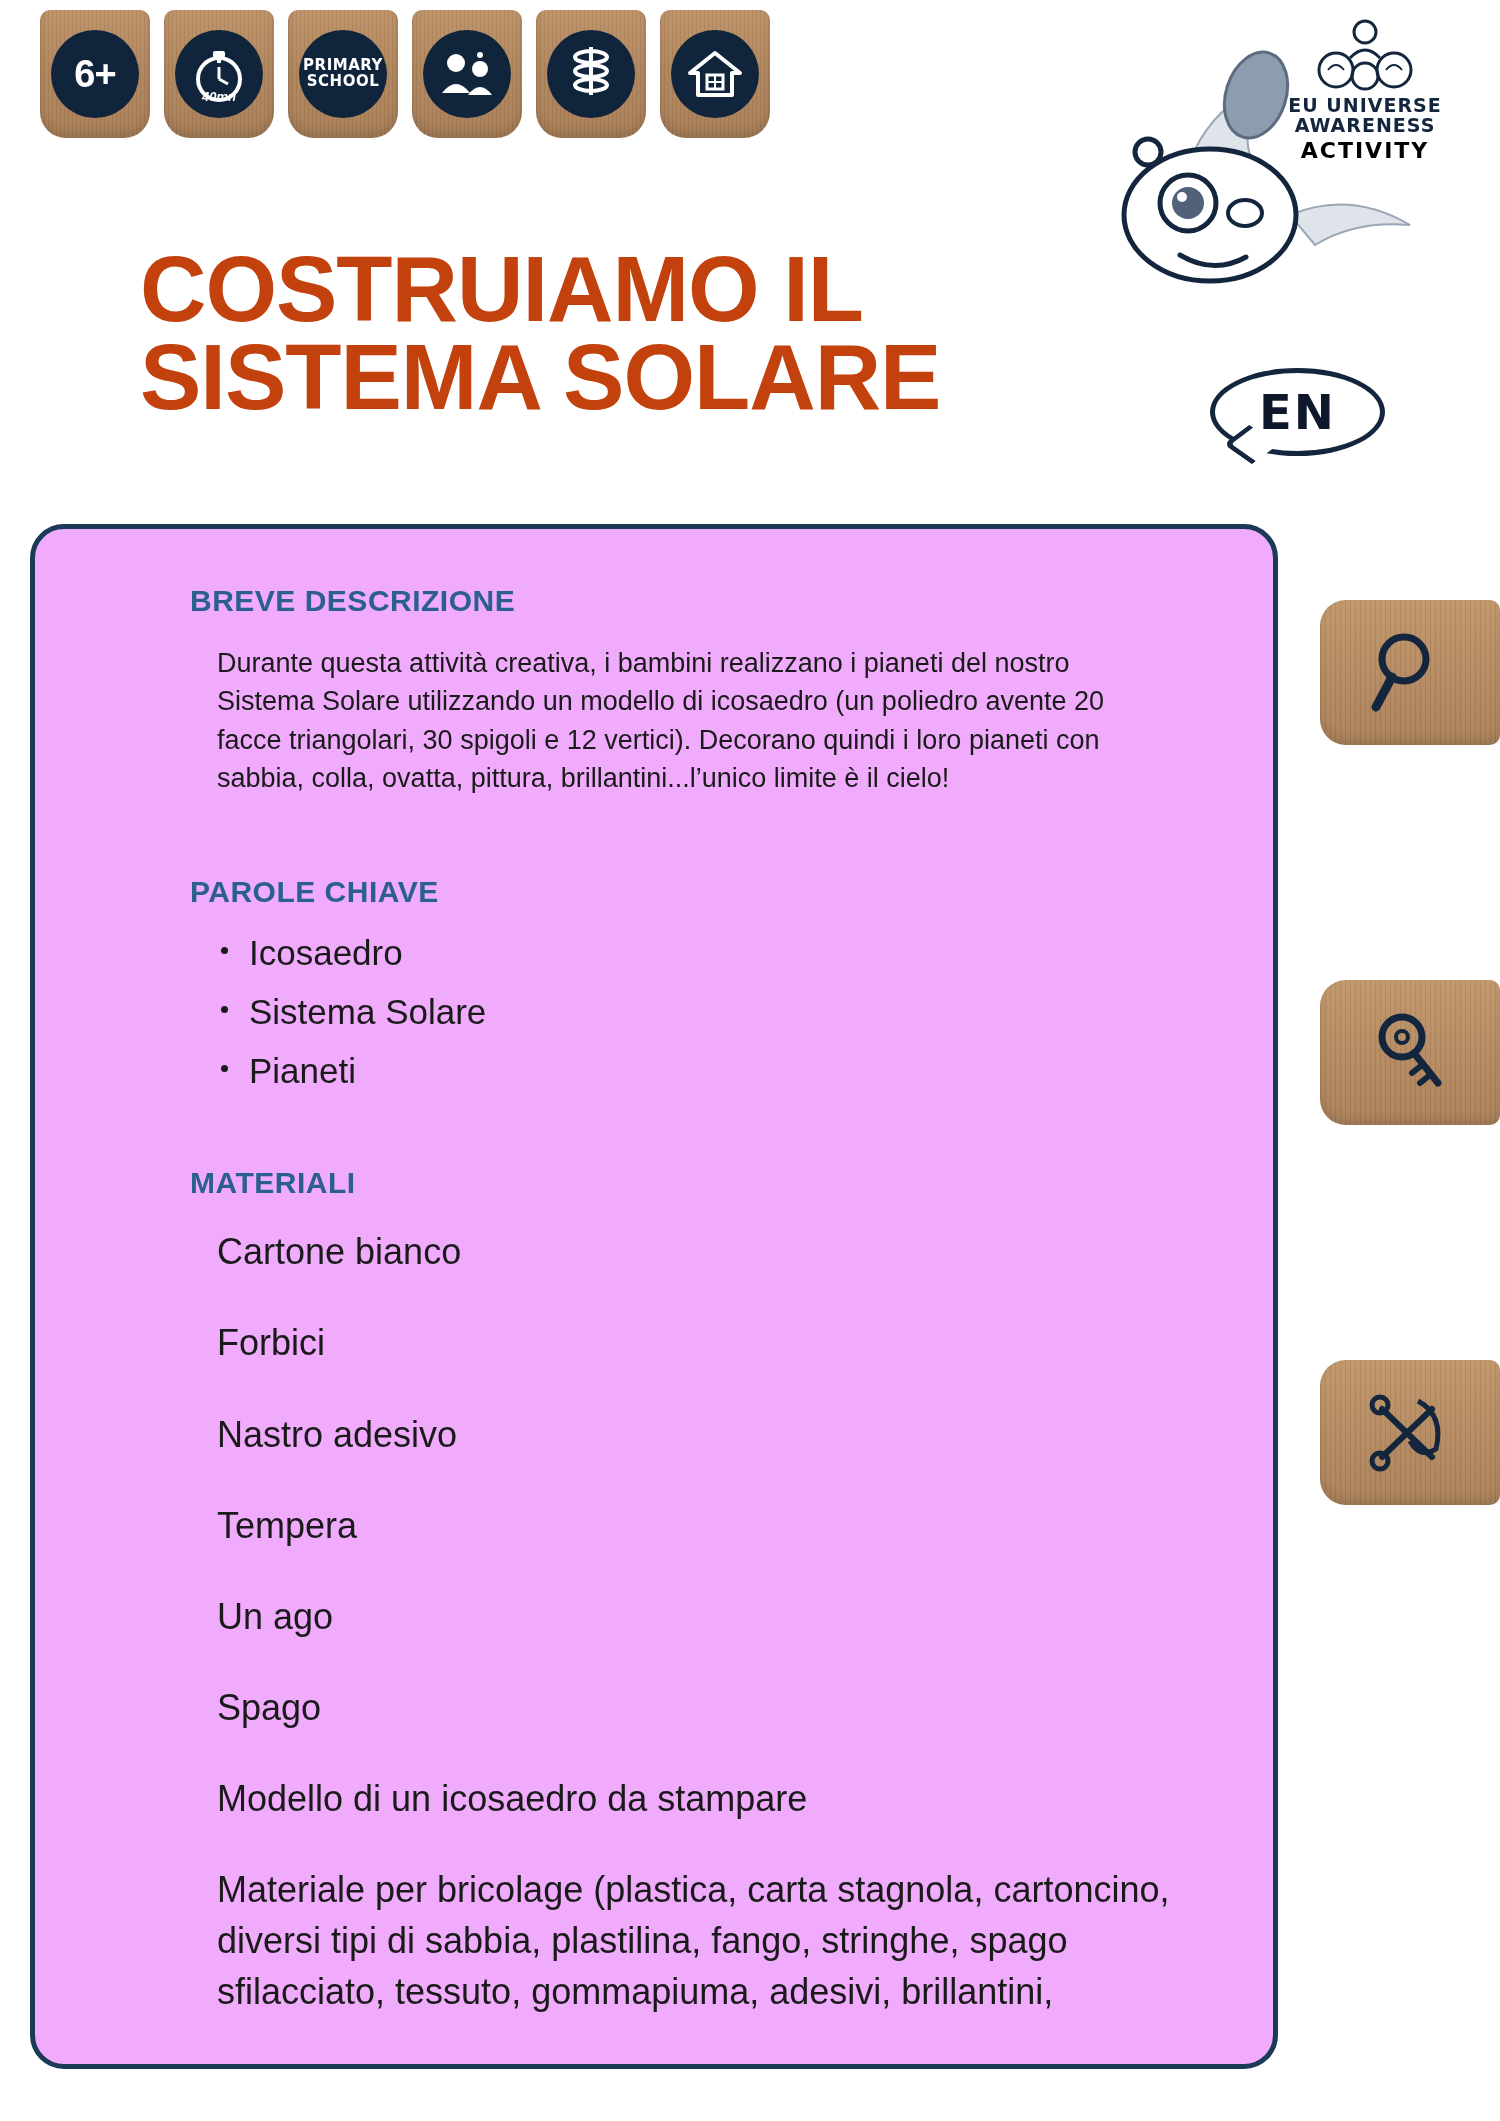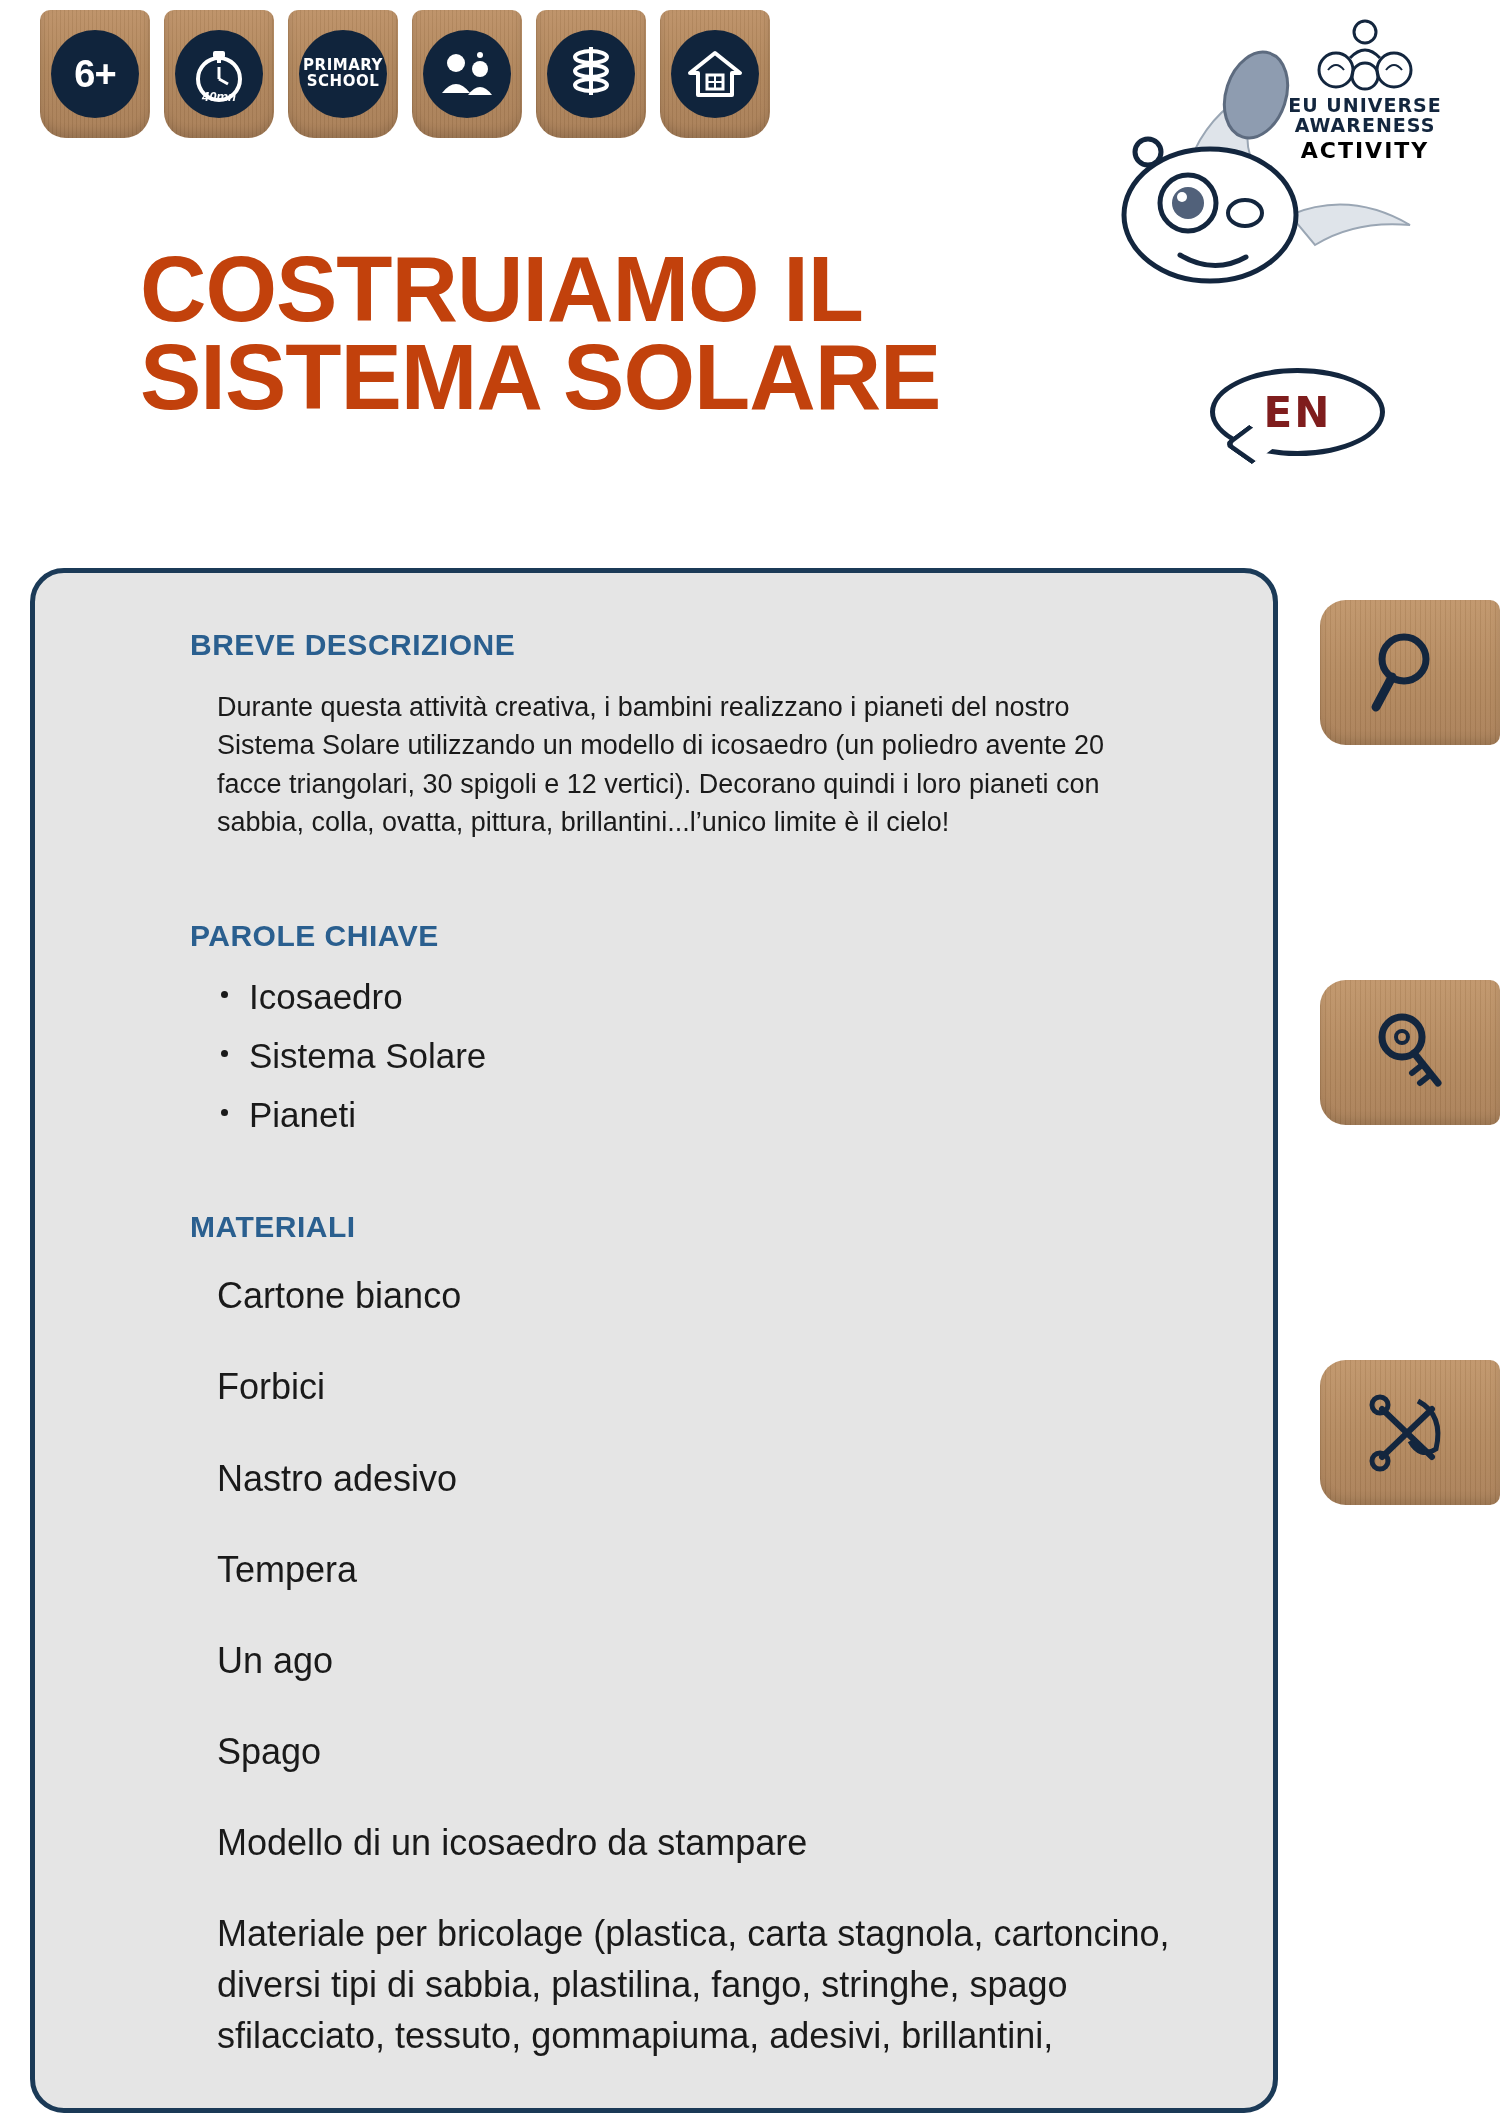--- a/index.html
+++ b/index.html
@@ -123,23 +123,23 @@
     border: 5px solid #13263e;
     border-radius: 50%;
     display: flex;
     align-items: center;
     justify-content: center;
     background: #ffffff;
   }
   .lang-bubble span {
     font-family: "DejaVu Sans", sans-serif;
     font-weight: bold;
-    font-size: 42px;
+    font-size: 48px;
     letter-spacing: 2px;
-    color: #7f1d1d;
+    color: #0f172a;
   }
   .lang-bubble:after {
     content: "";
     position: absolute;
     left: 18px;
     top: 56px;
     width: 30px;
     height: 26px;
     background: #ffffff;
     border-left: 5px solid #13263e;
@@ -168,24 +168,24 @@
     box-shadow: inset 0 -6px 10px rgba(0,0,0,0.10);
     display: flex;
     align-items: center;
     justify-content: center;
   }
 
   
   .card {
     position: absolute;
     left: 30px;
-    top: 568px;
+    top: 524px;
     width: 1248px;
     height: 1545px;
-    background: #e5e5e5;
+    background: #f0abfc;
     border: 5px solid #1b3a57;
     border-radius: 34px;
     box-sizing: border-box;
   }
   .card-inner {
     padding: 55px 70px 0 120px;
   }
   h2.section {
     color: #2a5f8f;
     font-size: 30px;

